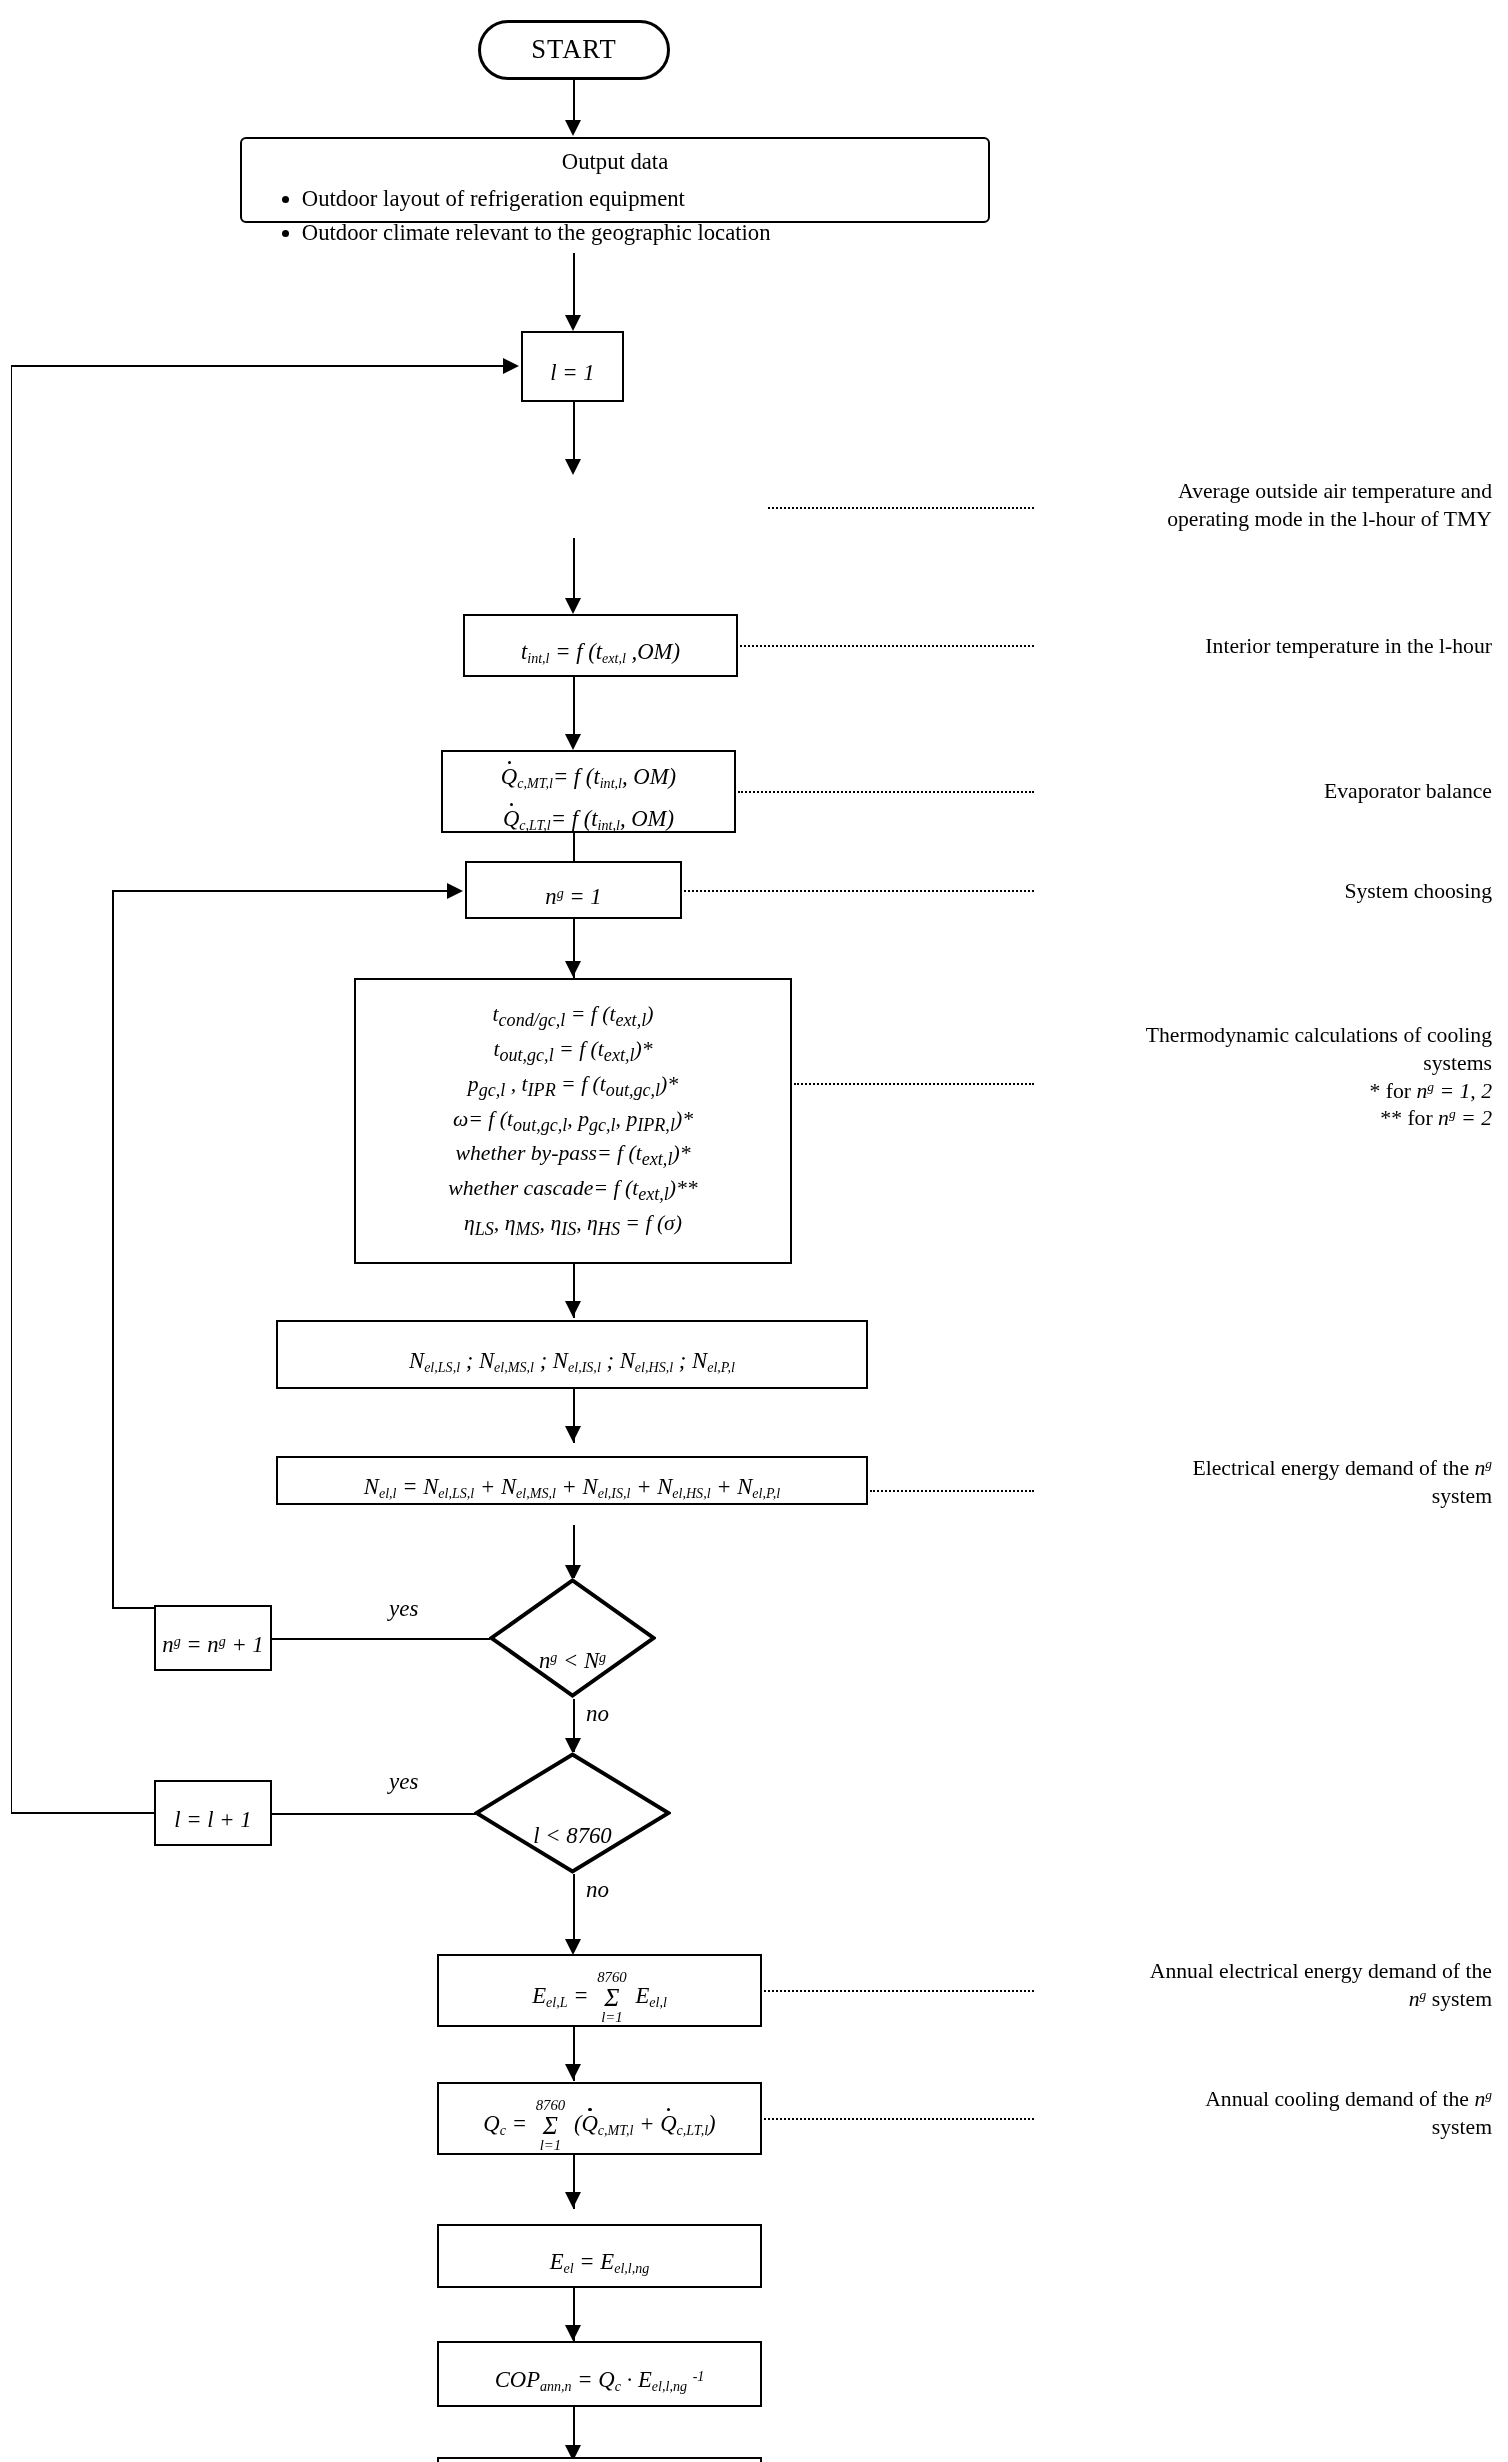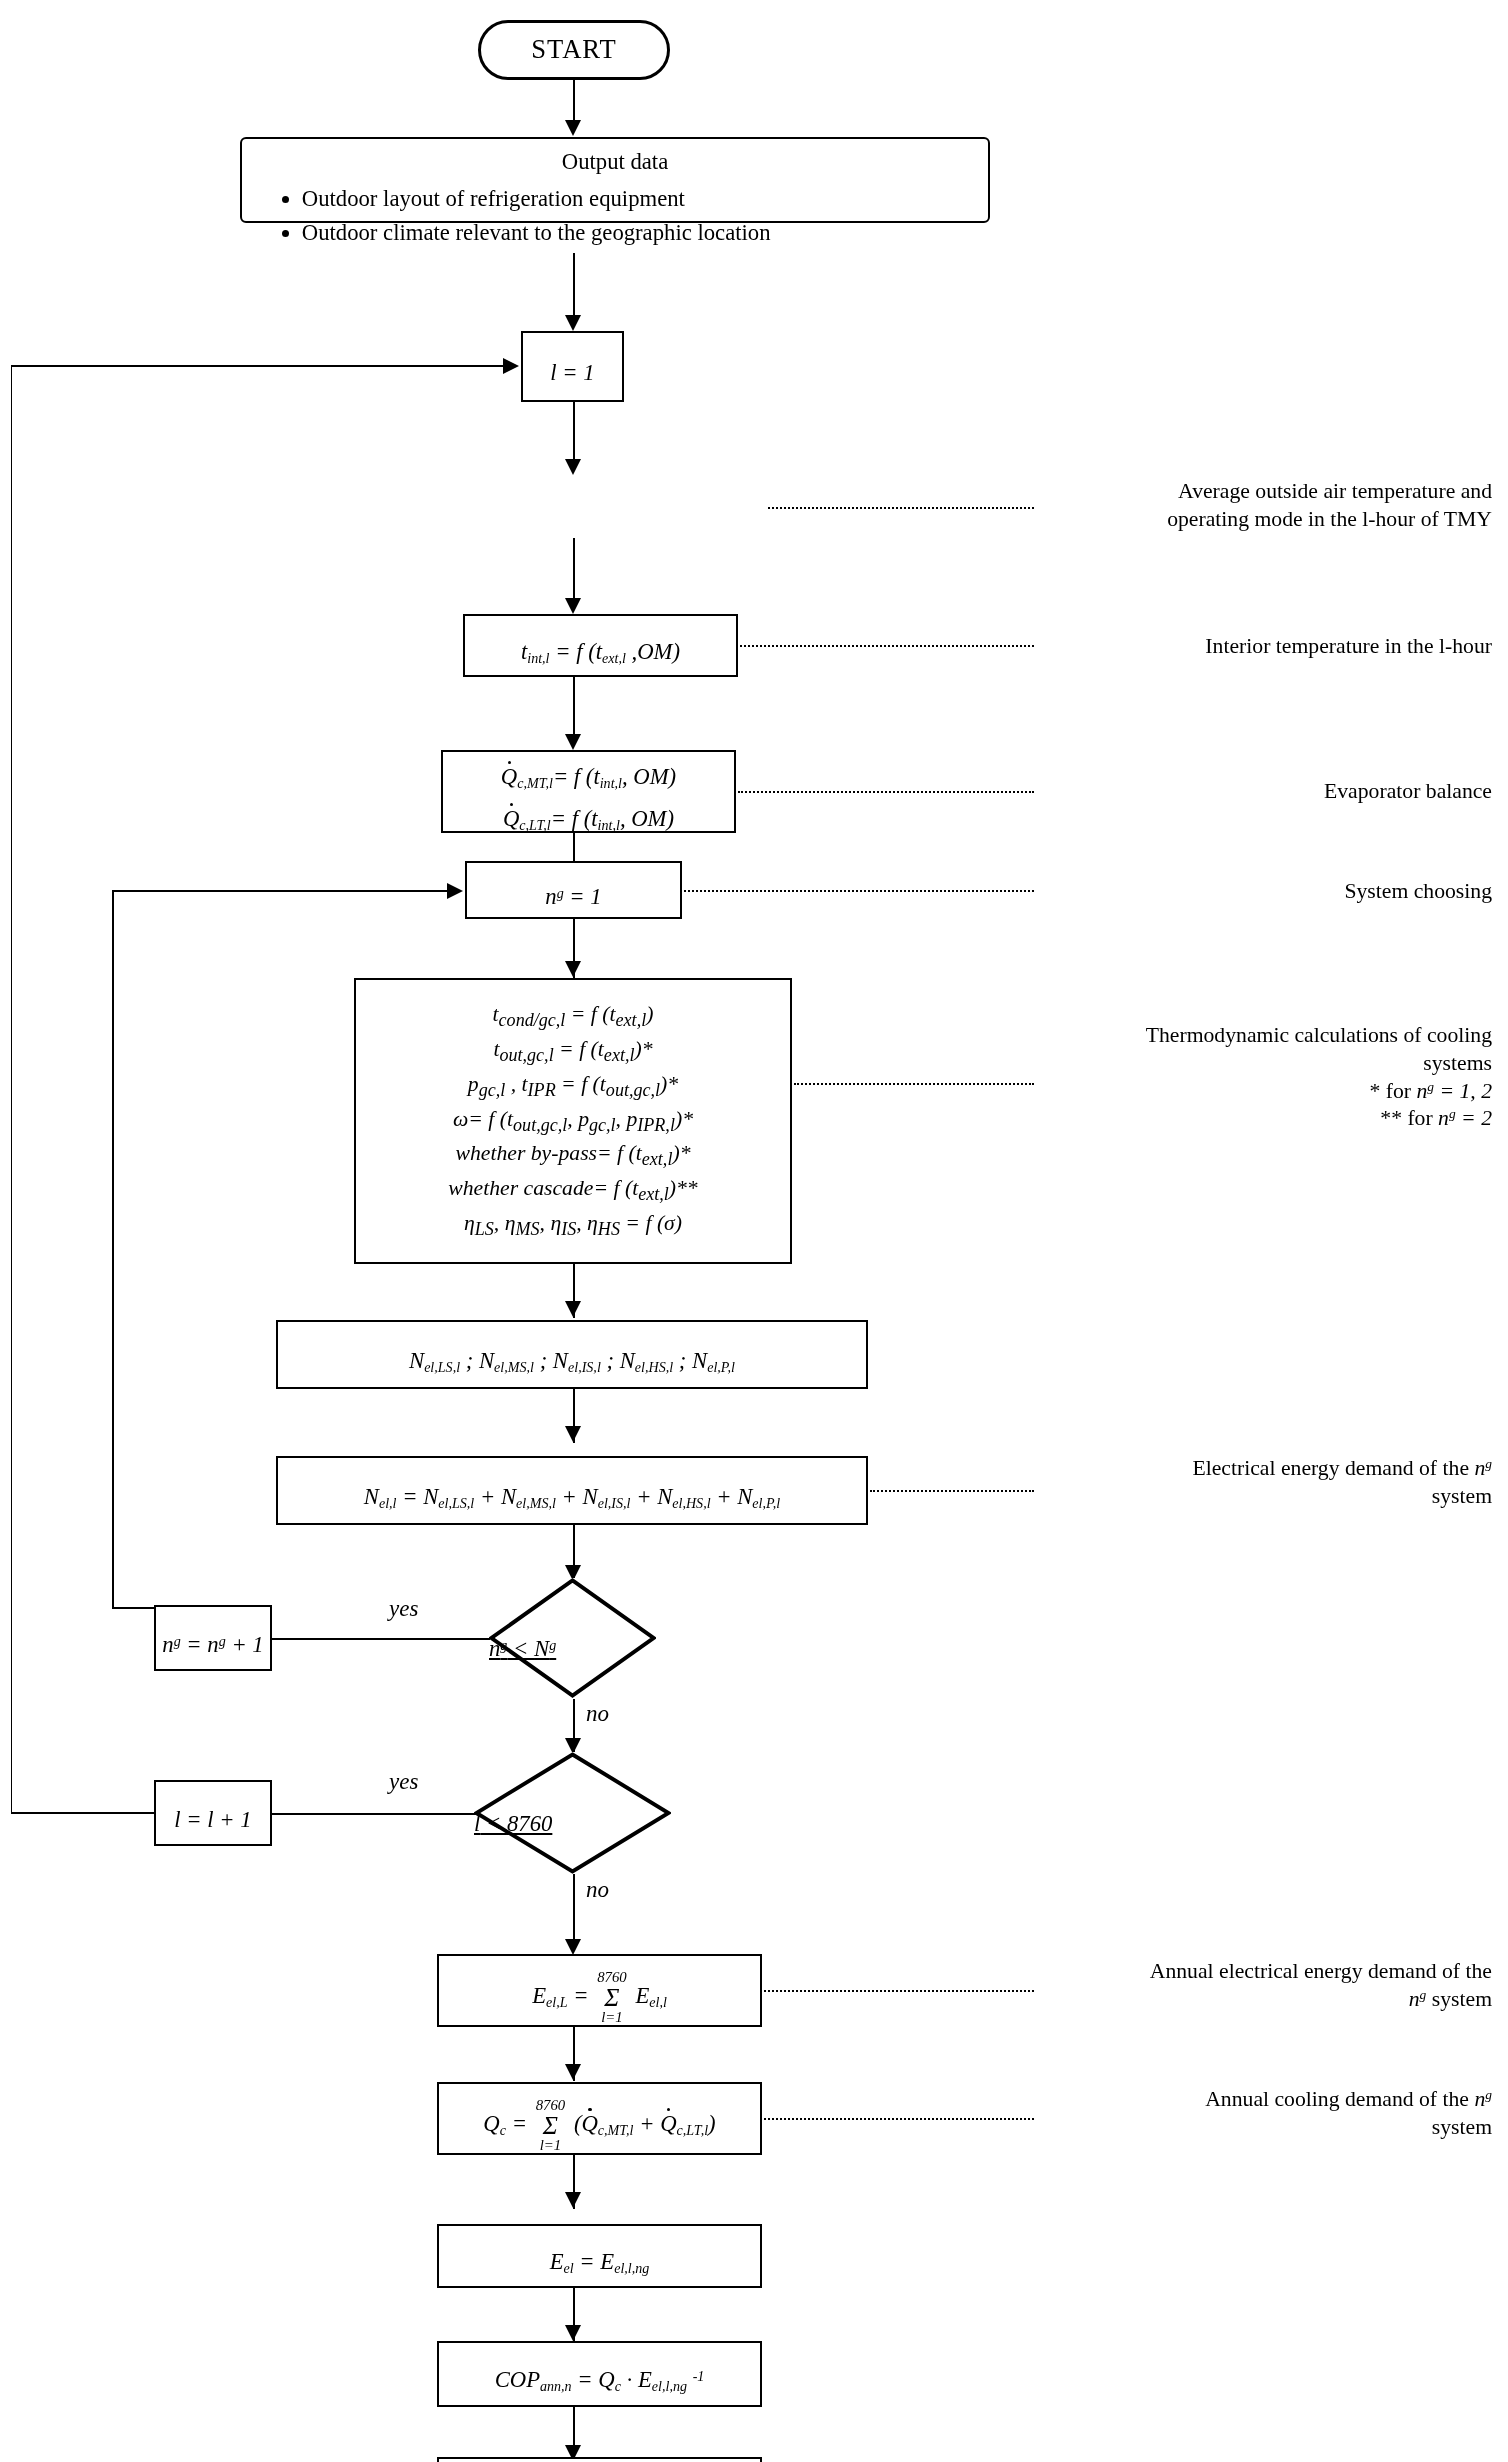--- a/index.html
+++ b/index.html
@@ -42,25 +42,24 @@
   .diamond{
     position:absolute;
     background:#fff;
   }
   .diamond .dshape{
     position:absolute;
     left:0;top:0;width:100%;height:100%;
   }
   .diamond .dlabel{
     position:absolute;
-    left:0;top:4px;width:100%;height:100%;
-    display:flex;align-items:center;
+    left:0;top:16px;width:100%;height:100%;
+    display:flex;align-items:center;justify-content:center;
     font-style:italic;
     font-size:22.7px;
-    text-decoration:underline;
   }
   
   .vline{position:absolute;background:#000;width:1.5px;}
   .hline{position:absolute;background:#000;height:1.5px;}
   .arrow-down{
     position:absolute;
     width:0;height:0;
     border-left:8.4px solid transparent;
     border-right:8.4px solid transparent;
     border-top:16.7px solid #000;
@@ -267,21 +266,21 @@
 
   <div class="node" style="left:276px;top:1320px;width:592px;height:69px;">
     <span class="m">
       N<sub>el,LS,l</sub> ; N<sub>el,MS,l</sub> ; N<sub>el,IS,l</sub> ; N<sub>el,HS,l</sub> ; N<sub>el,P,l</sub>
     </span>
   </div>
 
   <div class="vline" style="left:573px;top:1389px;height:54px;"></div>
   <div class="arrow-down" style="left:565px;top:1426px;"></div>
 
-  <div class="node" style="left:276px;top:1456px;width:592px;height:69px;">
+  <div class="node" style="left:276px;top:1456px;width:592px;height:49px;">
     <span class="m">
       N<sub>el,l</sub> = N<sub>el,LS,l</sub> + N<sub>el,MS,l</sub> + N<sub>el,IS,l</sub> + N<sub>el,HS,l</sub> + N<sub>el,P,l</sub>
     </span>
   </div>
   <div class="dotline" style="left:870px;top:1490px;width:164px;"></div>
   <div class="anno" style="left:1029px;top:1455px;width:463px;">
     <div>
       <span>Electrical energy demand of the</span>
       <i>n</i><sup style="font-size:0.62em;vertical-align:0.5em;font-style:italic;">g</sup>
     </div>

